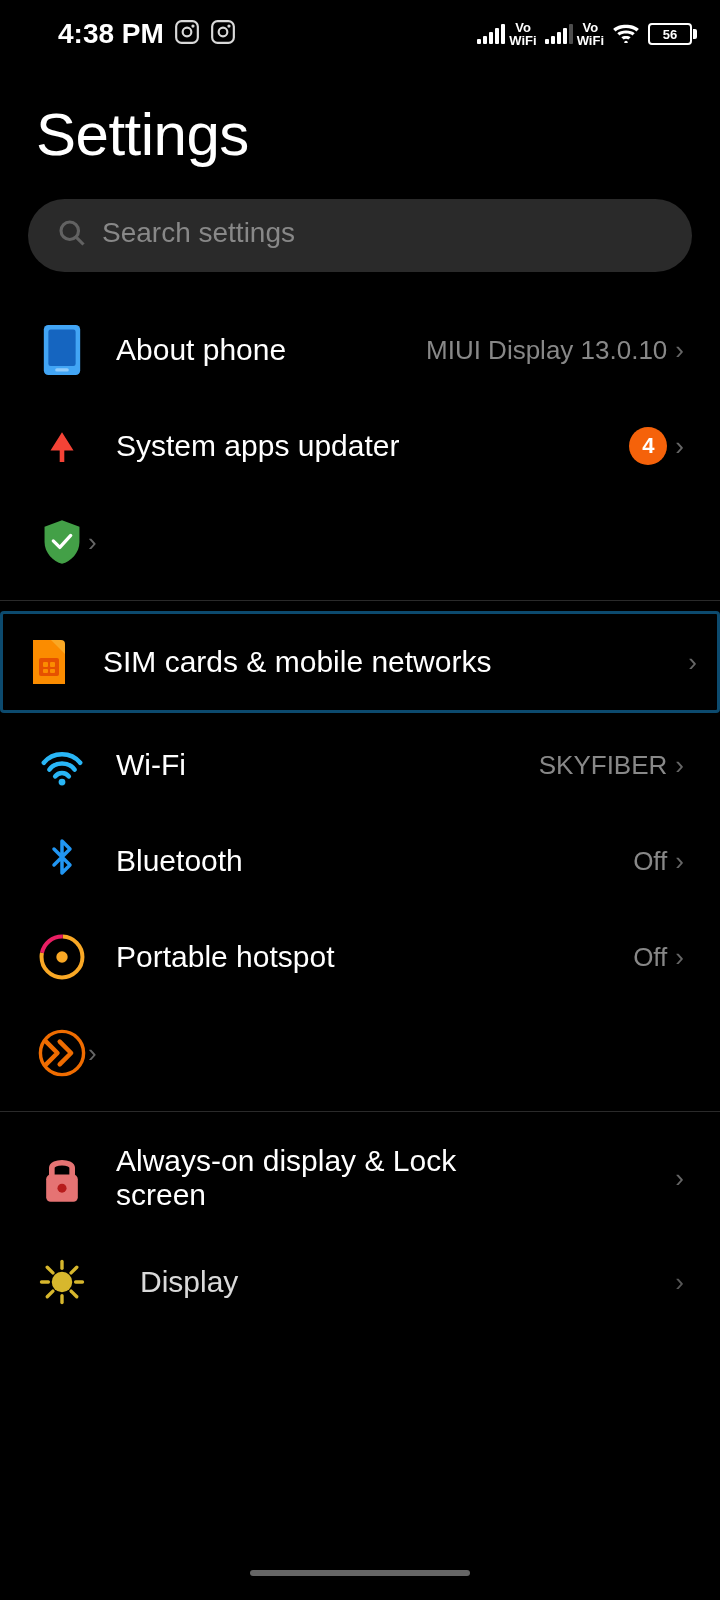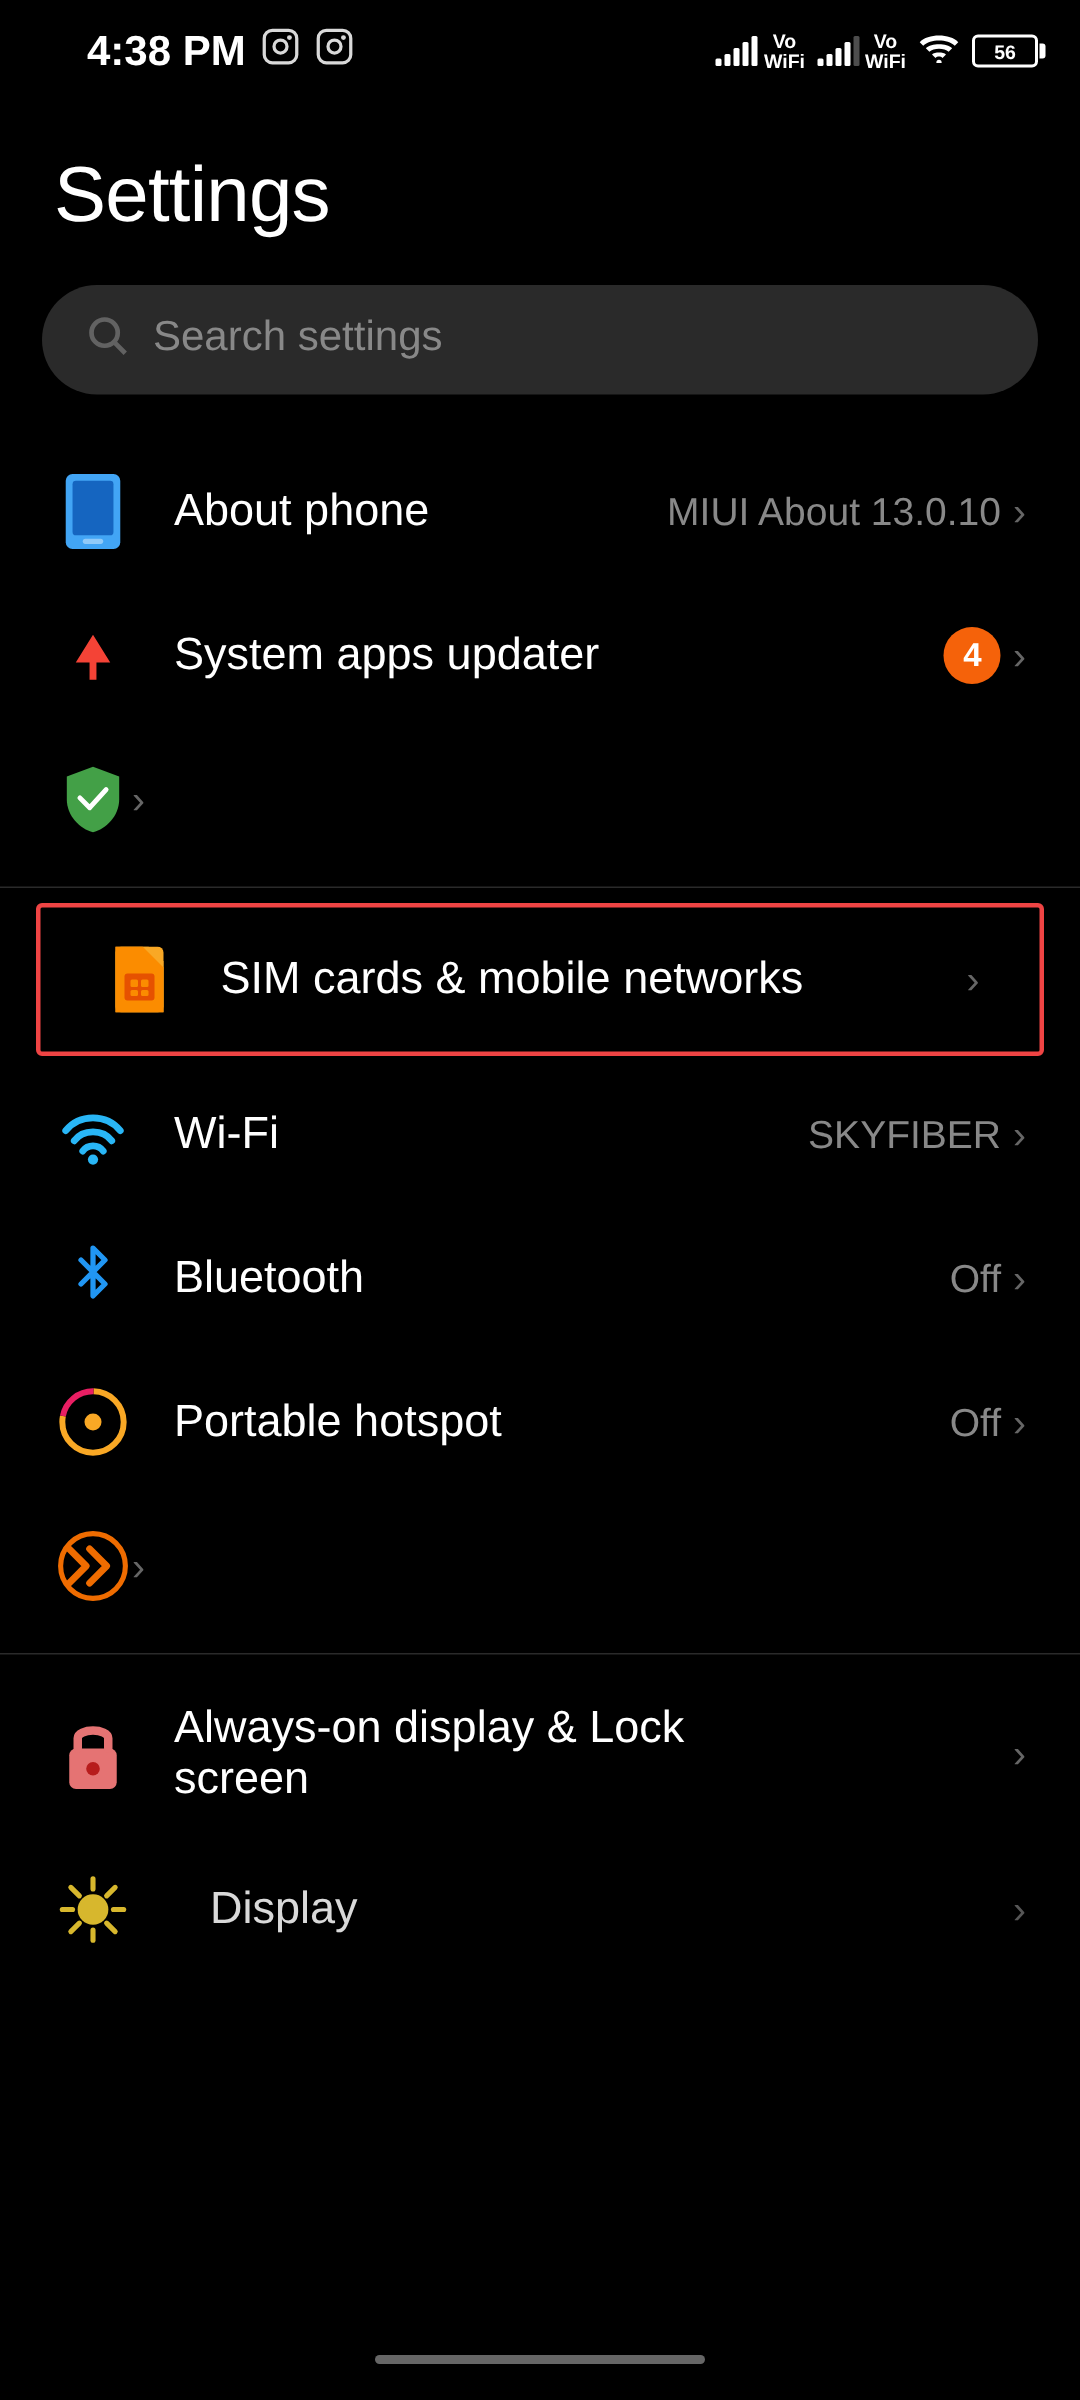--- a/index.html
+++ b/index.html
@@ -78,21 +78,21 @@
       position: absolute;
       right: -7px;
       width: 4px;
       height: 10px;
       background: #fff;
       border-radius: 0 2px 2px 0;
     }
 
     
     .page-title {
-      font-size: 52px;
+      font-size: 60px;
       font-weight: 400;
       padding: 40px 36px 30px 36px;
       letter-spacing: -0.5px;
     }
 
     
     .search-bar {
       margin: 0 28px 30px 28px;
       background: #2a2a2a;
       border-radius: 40px;
@@ -169,24 +169,24 @@
     }
 
     .divider {
       height: 1px;
       background: #2a2a2a;
       margin: 10px 0;
     }
 
     
     .settings-item.highlighted {
-      border: 3px solid #ef4444;
+      border: 3px solid #0c4a6e;
       border-radius: 4px;
-      margin: 4px 24px;
-      padding: 22px 40px;
+      margin: 4px 0;
+      padding: 22px 20px;
     }
 
     .item-label-wrap {
       flex: 1;
       margin-left: 28px;
     }
   </style>
 </head>
 <body>
 
@@ -274,21 +274,21 @@
       <svg width="44" height="50" viewBox="0 0 36 44" fill="none">
         <rect x="2" y="0" width="32" height="44" rx="4" fill="#42a5f5"></rect>
         <rect x="6" y="4" width="24" height="32" rx="2" fill="#1565c0"></rect>
         <rect x="12" y="38" width="12" height="3" rx="1.5" fill="#90caf9"></rect>
       </svg>
     </div>
     <div class="item-label-wrap">
       <span class="item-label">About phone</span>
     </div>
     <div class="item-right">
-      <span class="item-sublabel">MIUI About 13.0.10</span>
+      <span class="item-sublabel">MIUI Display 13.0.10</span>
       <span class="chevron">›</span>
     </div>
   </div>
 
   <div class="settings-item">
     <div class="item-icon" style="background:transparent;">
 
       <svg width="46" height="46" viewBox="0 0 40 40" fill="none">
         <circle cx="20" cy="20" r="20" fill="transparent"></circle>
         <path d="M20 8 L30 24 L22 24 L22 34 L18 34 L18 24 L10 24 Z" fill="#f44336"></path>

